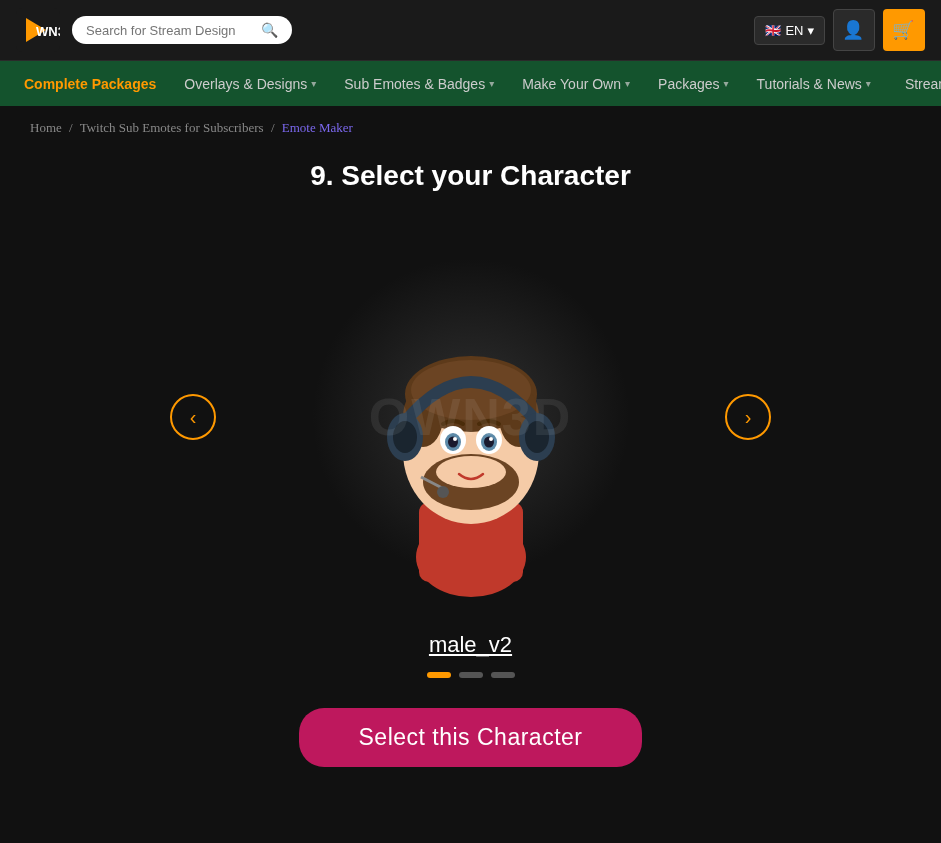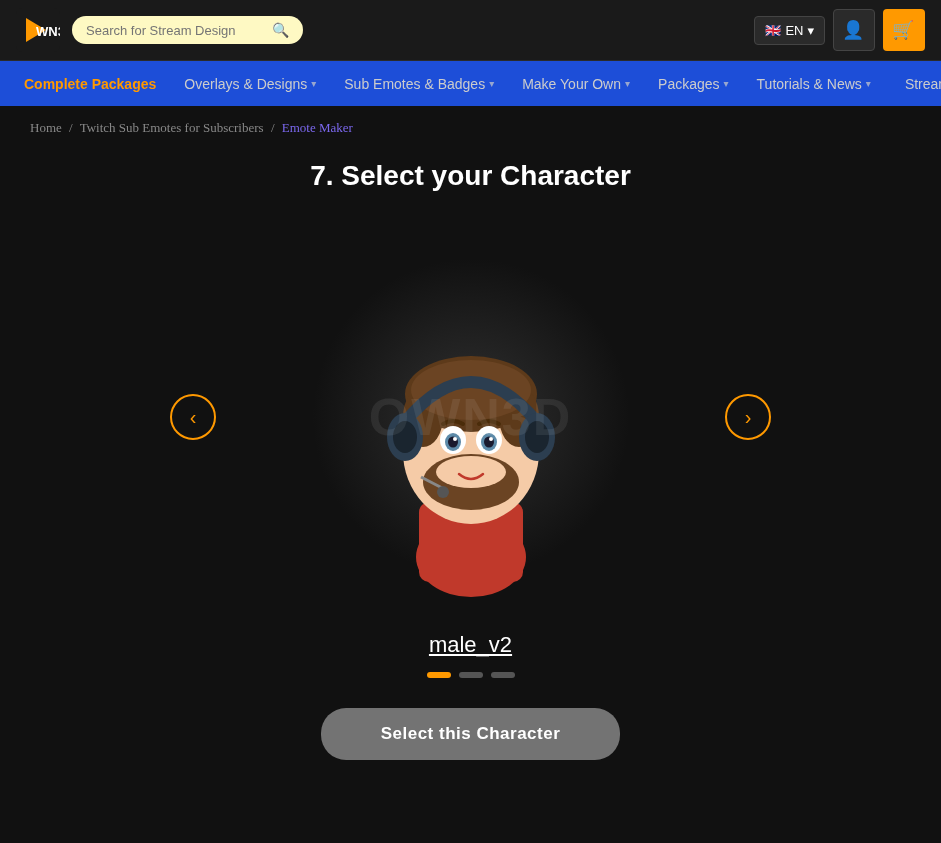--- a/index.html
+++ b/index.html
@@ -27,24 +27,24 @@
       gap: 6px;
       text-decoration: none;
     }
     .logo-icon {
       width: 44px;
       height: 44px;
     }
     .search-bar {
       display: flex;
       align-items: center;
-      background: #fef9c3;
+      background: #ffffff;
       border-radius: 20px;
       padding: 6px 14px;
-      gap: 16px;
+      gap: 5px;
       flex: 0 0 220px;
     }
     .search-bar input {
       border: none;
       outline: none;
       font-size: 13px;
       color: #333;
       width: 170px;
       background: transparent;
     }
@@ -92,21 +92,21 @@
       display: flex;
       align-items: center;
       justify-content: center;
       cursor: pointer;
       color: #fff;
       font-size: 18px;
     }
 
     
     .nav {
-      background: #1d4ed8;
+      background: #14532d;
       border-top: 1px solid #2a2a2a;
       display: flex;
       align-items: stretch;
       padding: 0 10px;
       height: 46px;
     }
     .nav-item {
       display: flex;
       align-items: center;
       gap: 4px;
@@ -271,27 +271,27 @@
       height: 6px;
       border-radius: 3px;
       background: #555;
     }
     .dot.active {
       background: #f90;
     }
 
     
     .select-btn {
-      background: #737373;
+      background: #be185d;
       color: #fff;
       border: none;
       border-radius: 25px;
       padding: 16px 60px;
-      font-size: 17px;
-      font-weight: bold;
+      font-size: 23px;
+      font-weight: normal;
       cursor: pointer;
       letter-spacing: 0.5px;
     }
   </style>
 </head>
 <body>
 
 <header class="header">
   <div class="logo">
     <svg class="logo-icon" viewBox="0 0 44 44" fill="none" xmlns="http://www.w3.org/2000/svg">
@@ -357,21 +357,21 @@
 <div class="breadcrumb">
   <a href="#">Home</a>
   <span class="sep">/</span>
   <a href="#">Twitch Sub Emotes for Subscribers</a>
   <span class="sep">/</span>
   <span class="current">Emote Maker</span>
 </div>
 
 <main class="main-content">
 
-  <h1 class="section-title">7. Select your Character</h1>
+  <h1 class="section-title">9. Select your Character</h1>
 
   <div class="carousel-container">
     <button class="nav-arrow left">
       <span>‹</span>
     </button>
 
     <div class="carousel-area">
       <div class="glow-bg"></div>
 
       <div class="character-image">

